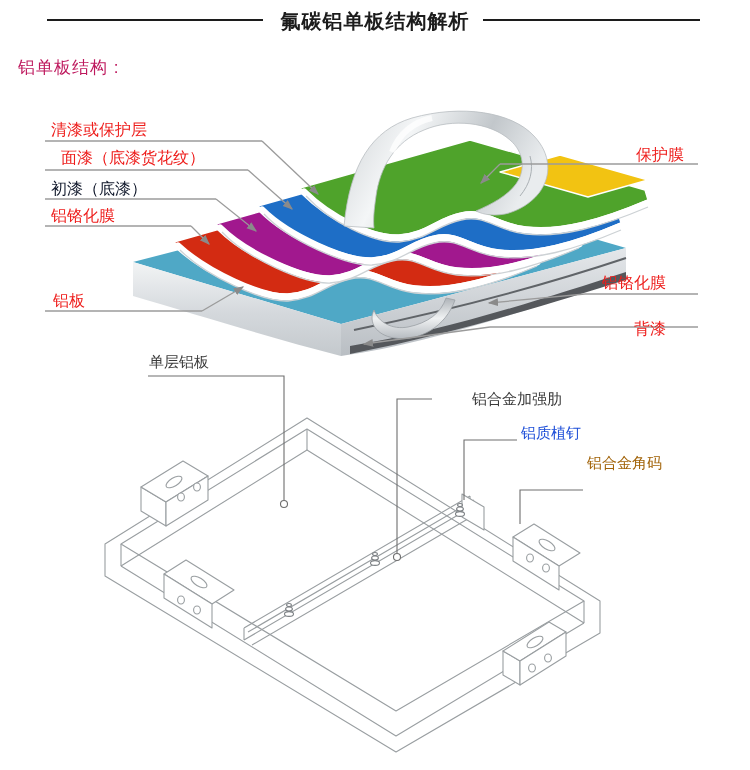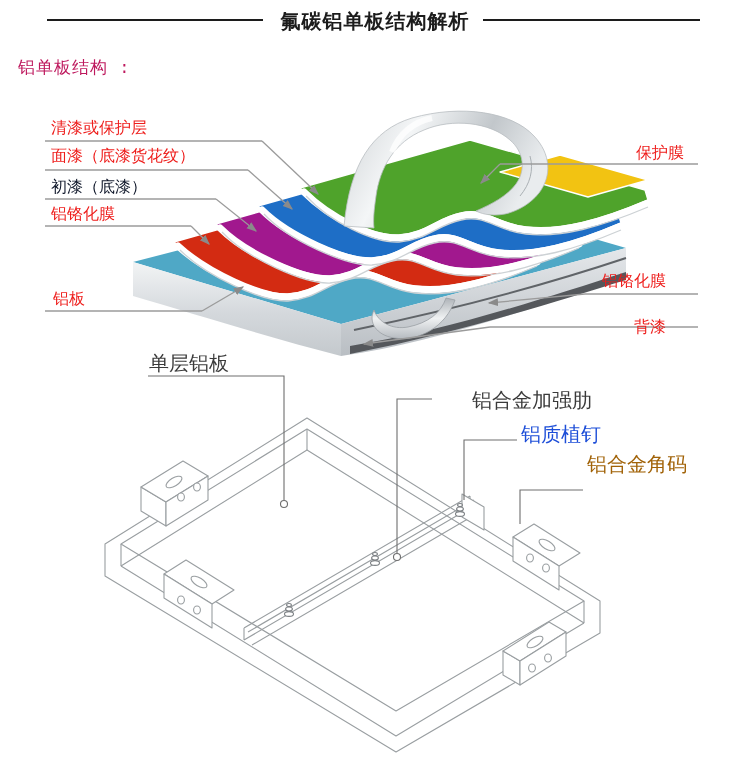--- a/index.html
+++ b/index.html
@@ -1,28 +1,28 @@
 <!DOCTYPE html>
 <html><head>
 <meta charset="utf-8">
 <style>
   html,body{margin:0;padding:0;background:#fff;}
   .page{position:relative;width:750px;height:770px;background:#fff;overflow:hidden;
-        font-family:Liberation Mono, monospace;}
+        font-family:Liberation Sans, sans-serif;}
   .header{position:absolute;left:0;top:0;width:750px;height:44px;}
   .hline{position:absolute;top:19px;height:2px;background:#1c1c1c;}
   .hline.left{left:47px;width:216px;}
   .hline.right{left:483px;width:217px;}
   .title{position:absolute;left:0;top:8px;width:750px;text-align:center;
          font-size:20px;font-weight:bold;letter-spacing:1px;margin:0;}
   .subtitle{position:absolute;left:18px;top:56px;font-size:17px;letter-spacing:1px;}
   .art{position:absolute;left:0;top:0;z-index:1;}
   .lbl{position:absolute;z-index:2;white-space:nowrap;line-height:1.1;}
   .lbl-red{font-size:16px;}
-  .lbl-dark{font-size:20px;}
+  .lbl-dark{font-size:15px;}
 </style>
 </head>
 <body>
 
 <div class="page">
 
   <div class="header">
     <span class="hline left"></span>
     <h1 class="title" style="color: rgb(28, 28, 28);">氟碳铝单板结构解析</h1>
     <span class="hline right"></span>
@@ -186,21 +186,21 @@
       <path d="M148,376 H284 V500"></path>
       <circle cx="284" cy="504" r="3.5" fill="#fff"></circle>
       <path d="M432,399 H397 V553"></path>
       <circle cx="397" cy="557" r="3.5" fill="#fff"></circle>
       <path d="M517,440 H464 V500"></path>
       <path d="M583,490 H520 V524"></path>
     </g>
   </svg>
 
   <div class="lbl lbl-red" style="left: 51px; top: 121px; color: rgb(238, 29, 27);">清漆或保护层</div>
-  <div class="lbl lbl-red" style="left: 51px; top: 149px; color: rgb(238, 29, 27);">面漆（底漆货花纹）</div>
+  <div class="lbl lbl-red" style="left: 61px; top: 149px; color: rgb(238, 29, 27);">面漆（底漆货花纹）</div>
   <div class="lbl lbl-red" style="left: 51px; top: 180px; color: #0f172a;">初漆（底漆）</div>
   <div class="lbl lbl-red" style="left: 51px; top: 207px; color: rgb(238, 29, 27);">铝铬化膜</div>
   <div class="lbl lbl-red" style="left: 53px; top: 292px; color: rgb(238, 29, 27);">铝板</div>
 
   <div class="lbl lbl-red" style="left: 636px; top: 146px; color: rgb(238, 29, 27);">保护膜</div>
   <div class="lbl lbl-red" style="left: 602px; top: 274px; color: rgb(238, 29, 27);">铝铬化膜</div>
   <div class="lbl lbl-red" style="left: 634px; top: 320px; color: rgb(238, 29, 27);">背漆</div>
 
   <div class="lbl lbl-dark" style="left: 149px; top: 354px; color: rgb(58, 58, 58);">单层铝板</div>
   <div class="lbl lbl-dark" style="left: 436px; top: 391px; color: rgb(58, 58, 58); margin-left: 36px;">铝合金加强肋</div>

